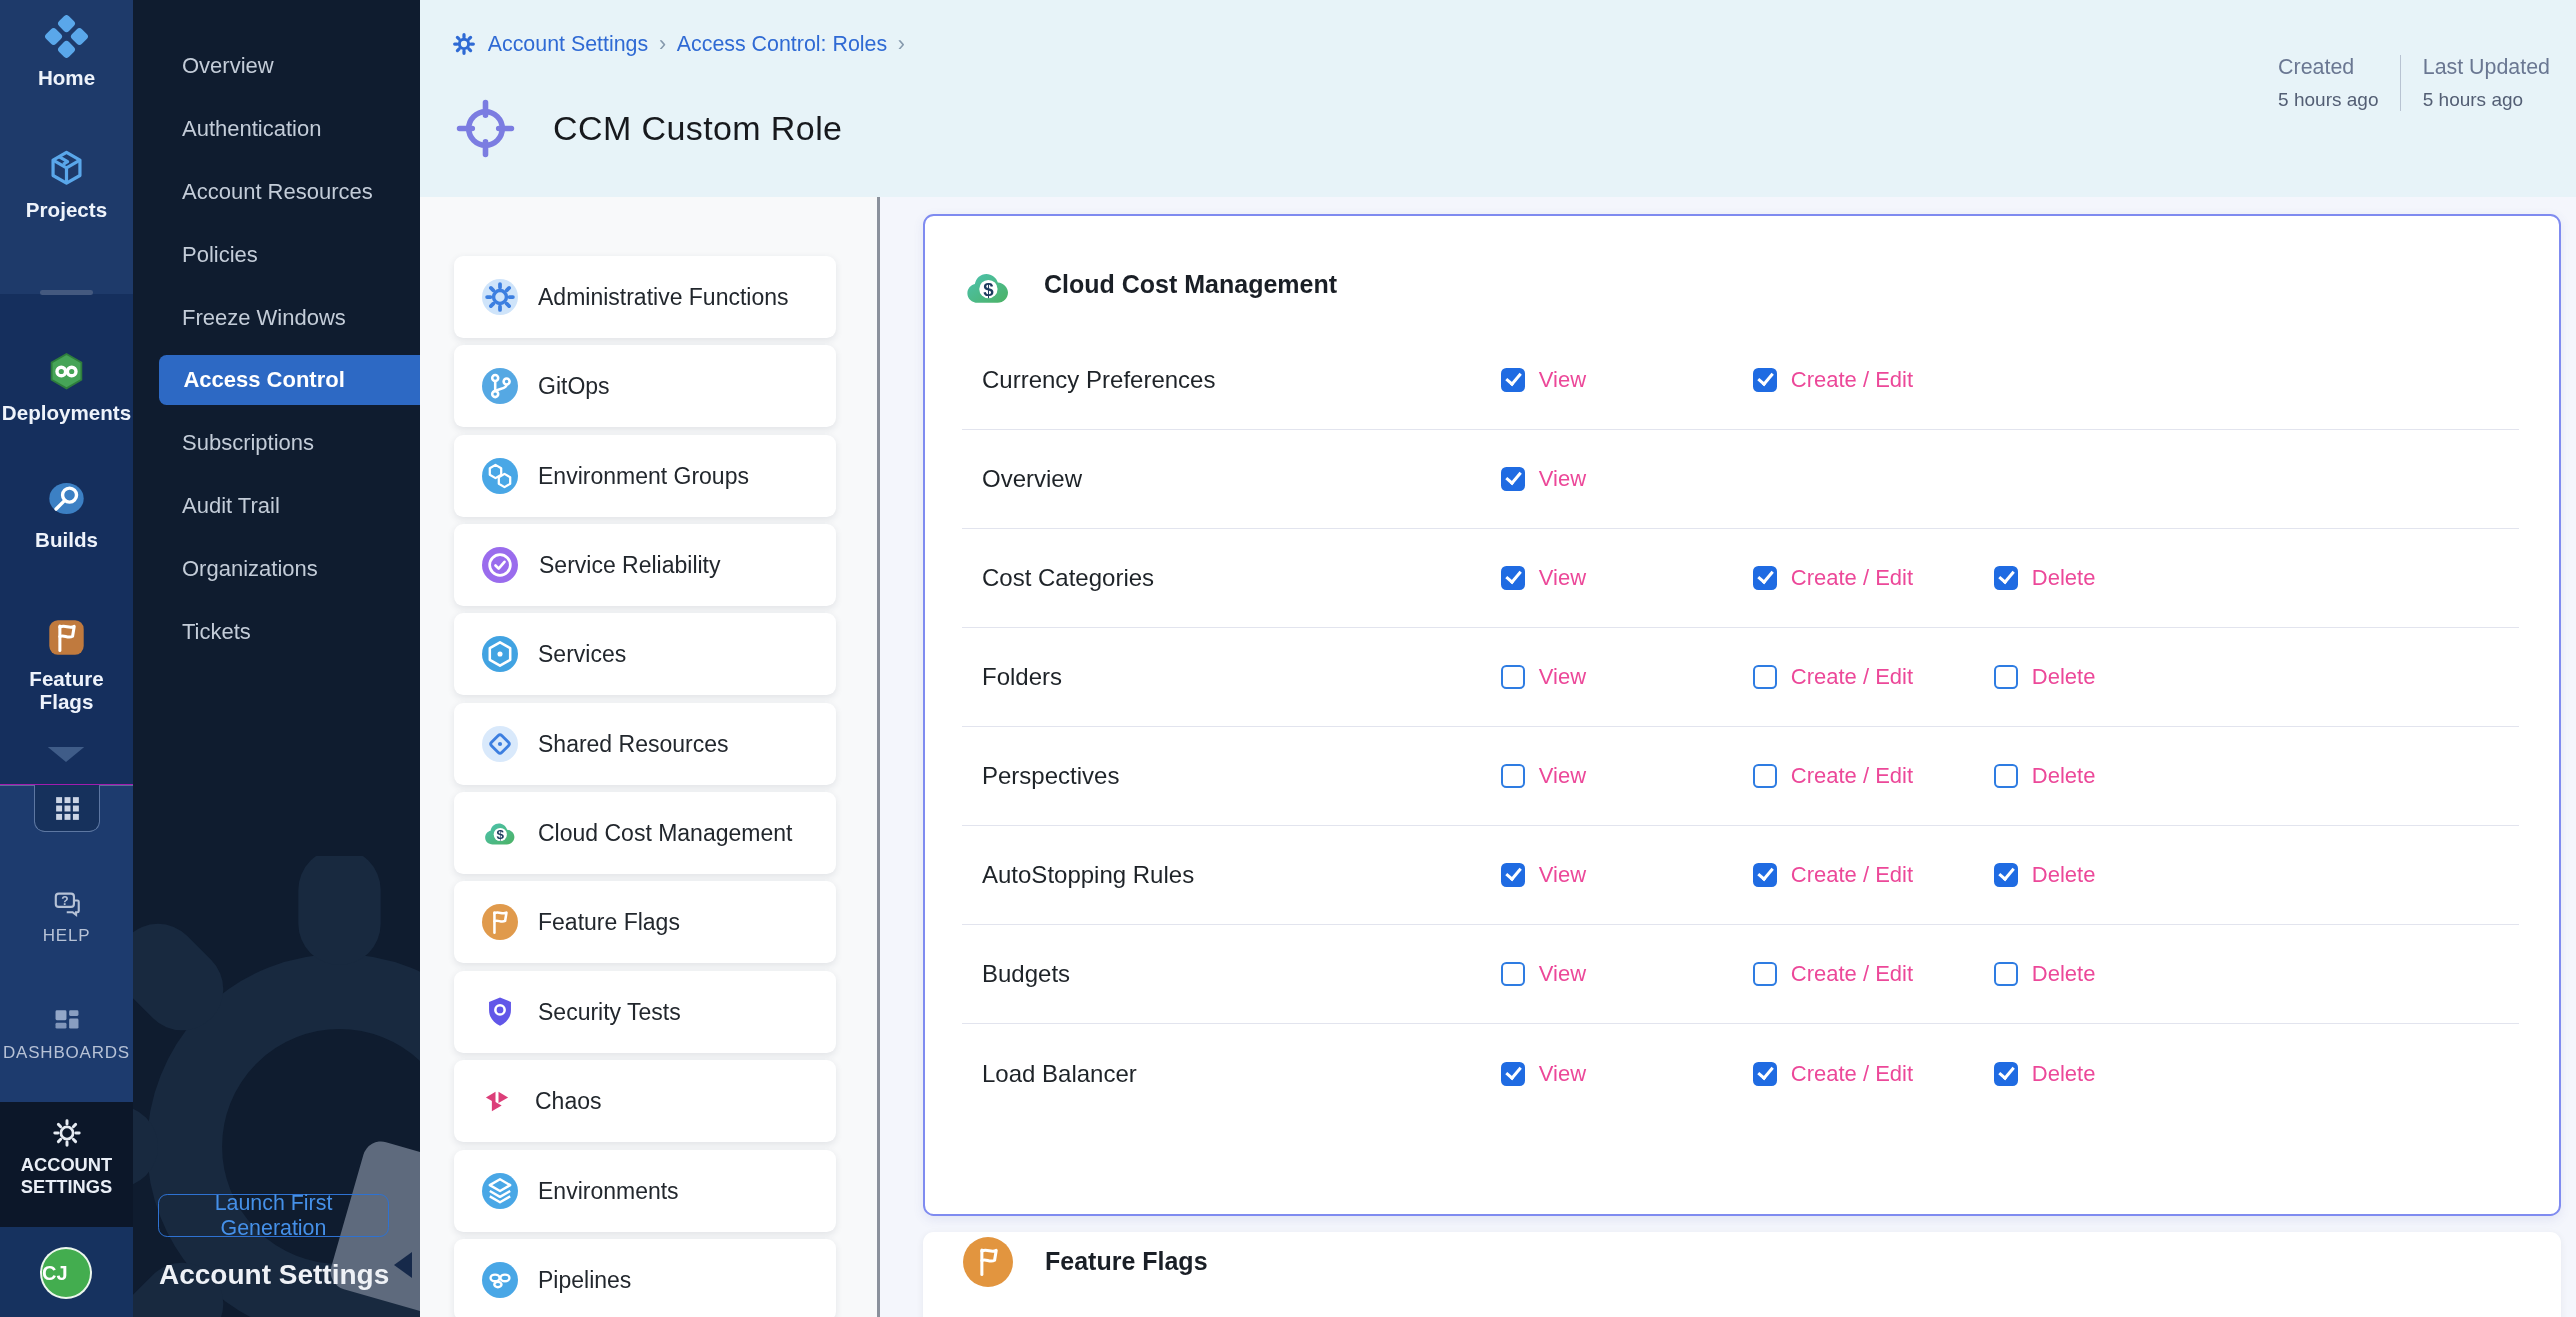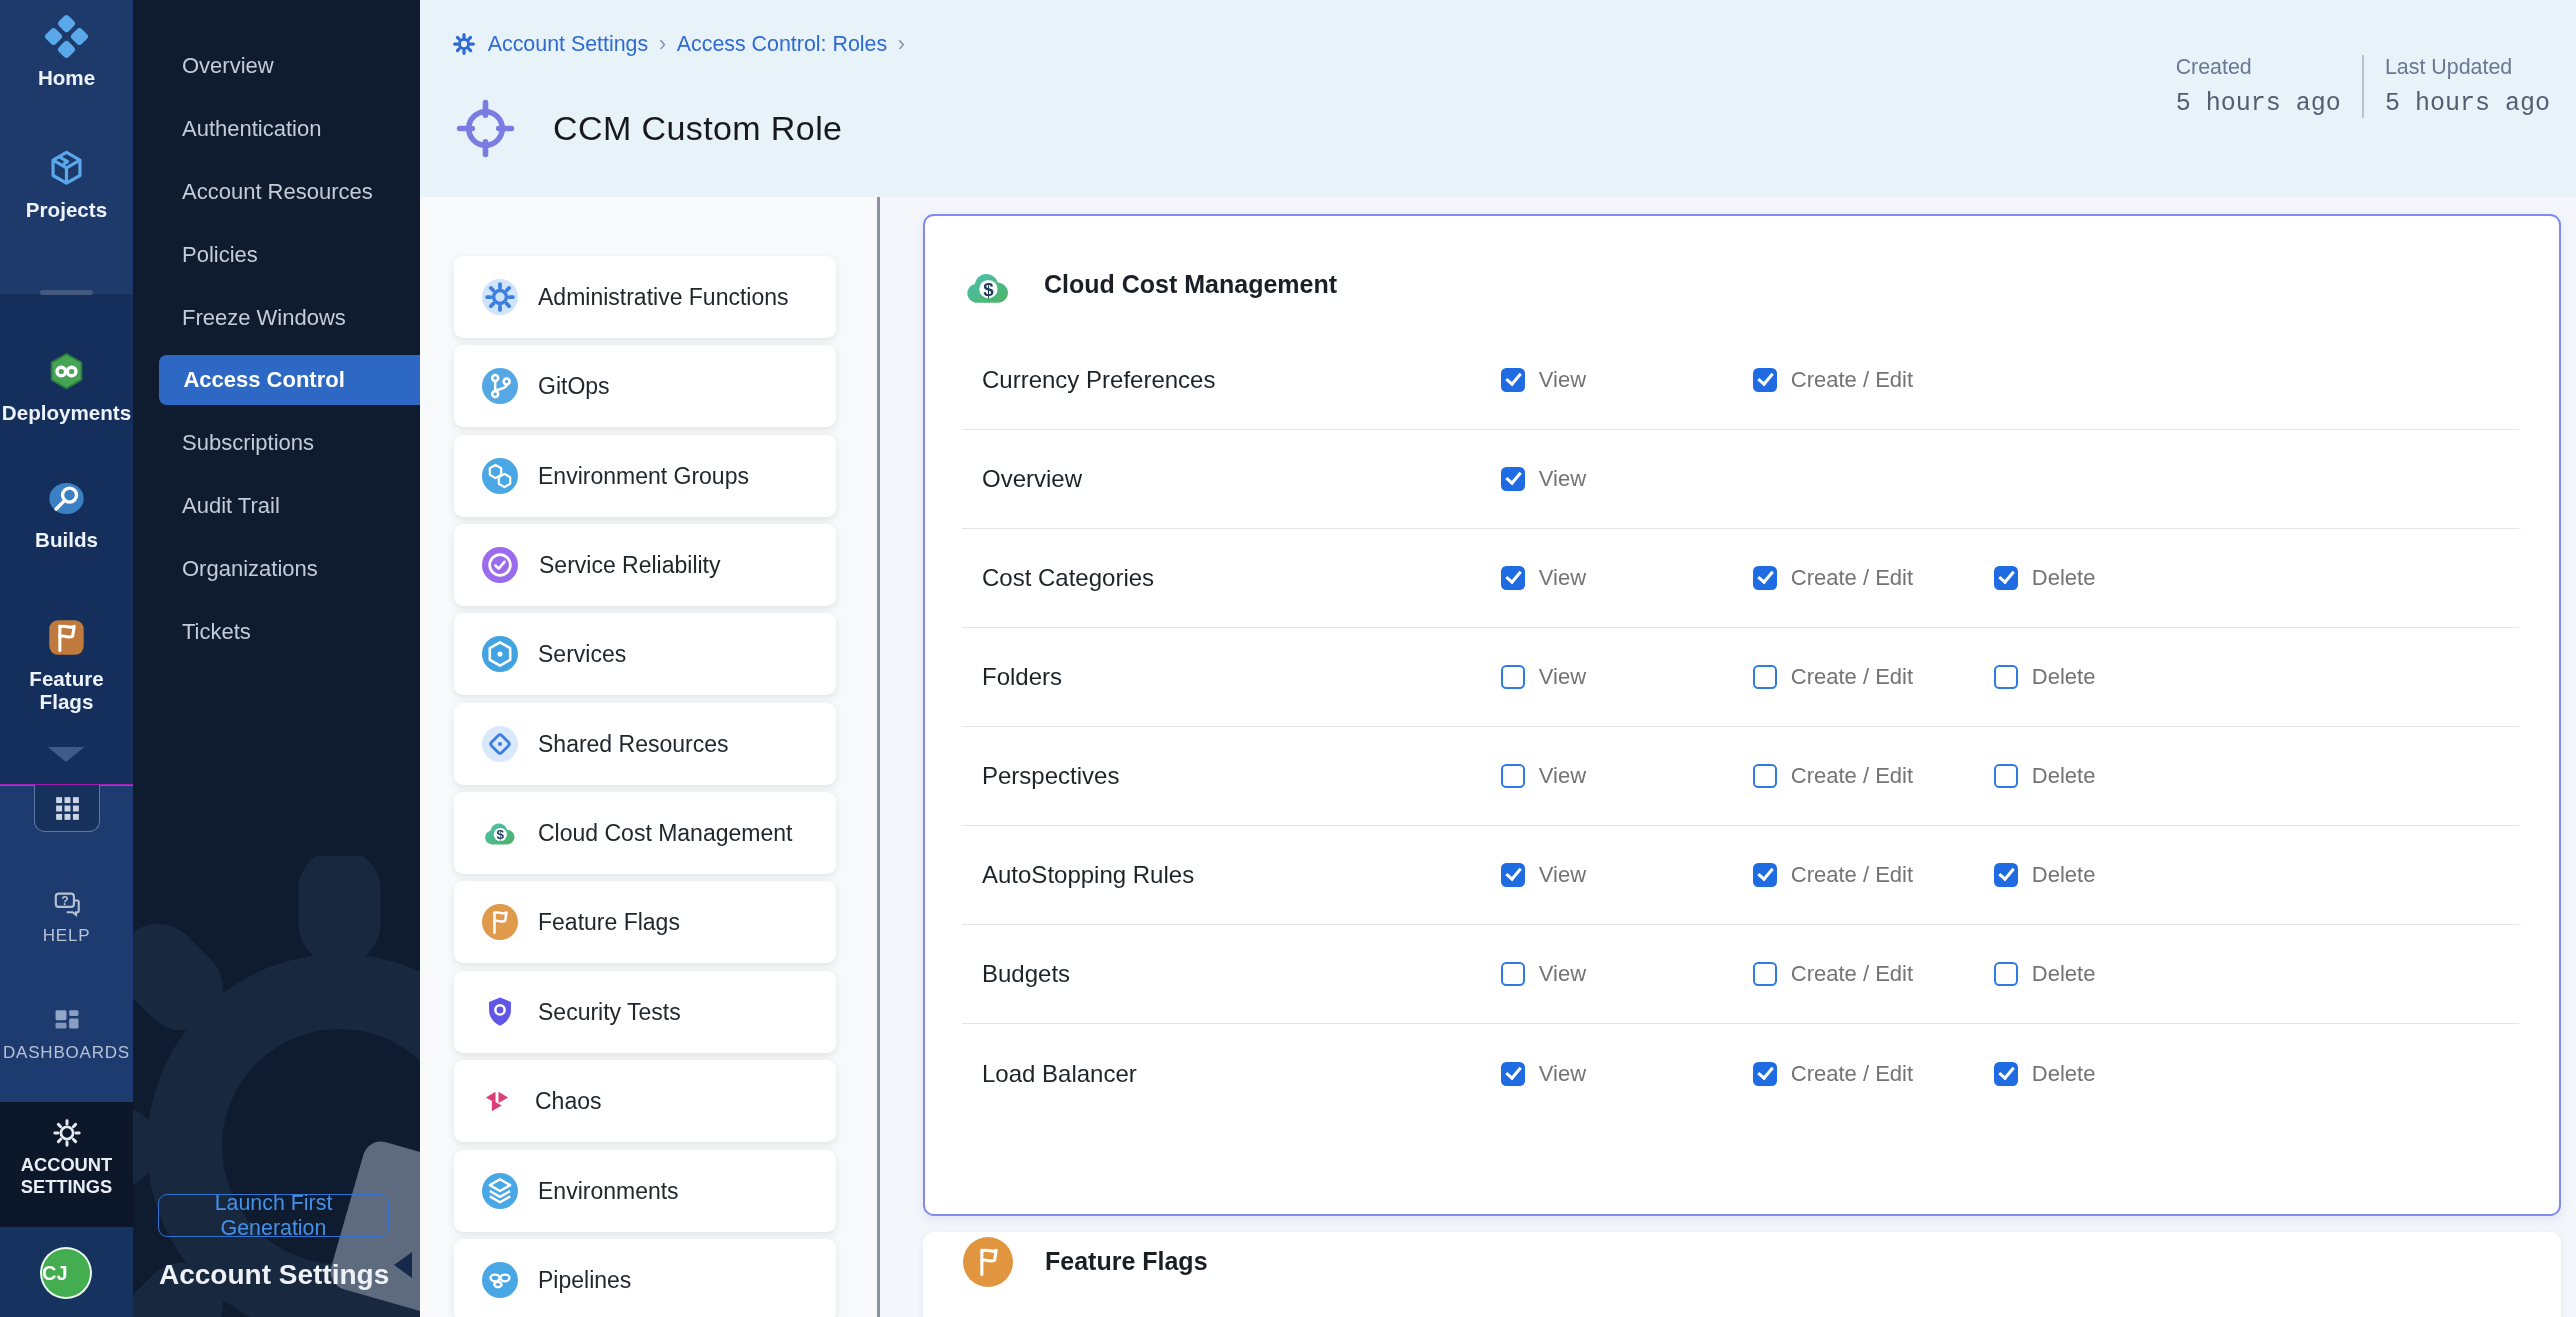--- a/index.html
+++ b/index.html
@@ -57,21 +57,21 @@
   .breadcrumb{position:absolute;left:31px;top:31px;display:flex;align-items:center;gap:10.7px;font-size:21.4px;color:#2f6ad4;}
   .breadcrumb .crumb{cursor:pointer;}
   .breadcrumb .sep{color:#8699ad;font-size:21.4px;}
   .breadcrumb .bc-gear{width:26px;height:26px;cursor:pointer;}
   .title-row{position:absolute;left:35px;top:86px;display:flex;align-items:center;gap:37px;}
   .role-icon{width:61px;height:61px;}
   .page-title{font-size:34px;font-weight:500;color:#17191d;letter-spacing:0.4px;}
   .meta{position:absolute;right:26px;top:55px;display:flex;align-items:stretch;gap:21.4px;}
   .meta .mcol{display:flex;flex-direction:column;gap:9.2px;}
   .meta .mlabel{font-size:21.4px;color:#6a7792;}
-  .meta .mvalue{font-size:25px;color:#535e74;font-family:Liberation Mono, monospace;}
+  .meta .mvalue{font-size:19px;color:#535e74;}
   .meta .mdiv{width:1.5px;background:#b8c3d2;}
 
   .list-region{position:absolute;left:420px;top:197px;width:457px;height:1121px;background:#f8f9fa;overflow:hidden;}
   .res-card{position:absolute;left:34px;width:382px;height:82px;background:#ffffff;border-radius:9.2px;
     box-shadow:0 2.3px 7.6px rgba(40,50,70,.10);display:flex;align-items:center;padding-left:28px;gap:20px;cursor:pointer;}
   .res-badge{width:36px;height:36px;border-radius:50%;display:flex;align-items:center;justify-content:center;flex:0 0 auto;}
   .res-badge svg{width:36px;height:36px;}
   .res-badge.naked{background:transparent !important;}
   .res-label{font-size:23px;font-weight:500;color:#22272d;white-space:nowrap;}
 
@@ -89,21 +89,21 @@
   .pcell{position:absolute;top:0;height:100%;display:flex;align-items:center;gap:13.8px;}
   .pcell.lab{left:20px;font-size:24px;color:#1e2328;}
   .pcell.view{left:539px;}
   .pcell.ce{left:791px;}
   .pcell.del{left:1032px;}
   .cb{width:24px;height:24px;border-radius:5.3px;flex:0 0 auto;cursor:pointer;}
   .cb.checked{background:#1f6be2;}
   .cb.checked::after{content:"";display:block;width:6.1px;height:12.2px;border:solid #fff;border-width:0 3.1px 3.1px 0;
     transform:rotate(40deg);margin:2.3px 0 0 7.6px;}
   .cb.unchecked{background:#fff;border:2.3px solid #2e7ce2;}
-  .cb-label{font-size:22px;color:#737373;}
+  .cb-label{font-size:22px;color:#ec4899;}
 
   .ff-card{position:absolute;left:43px;top:1035px;width:1638px;height:229px;background:#ffffff;border-radius:10.7px;
     box-shadow:0 2.3px 7.6px rgba(40,50,70,.08);}
   .ff-head{position:absolute;left:40px;top:4.6px;display:flex;align-items:center;gap:32px;}
   .ff-head .ffb{width:50px;height:50px;border-radius:50%;background:#e2953f;display:flex;align-items:center;justify-content:center;}
   .ff-head .ffb svg{width:43px;height:43px;}
   .ff-head .ff-title{font-size:25px;font-weight:700;color:#1a1f26;}
 </style>
 </head>
 <body>

